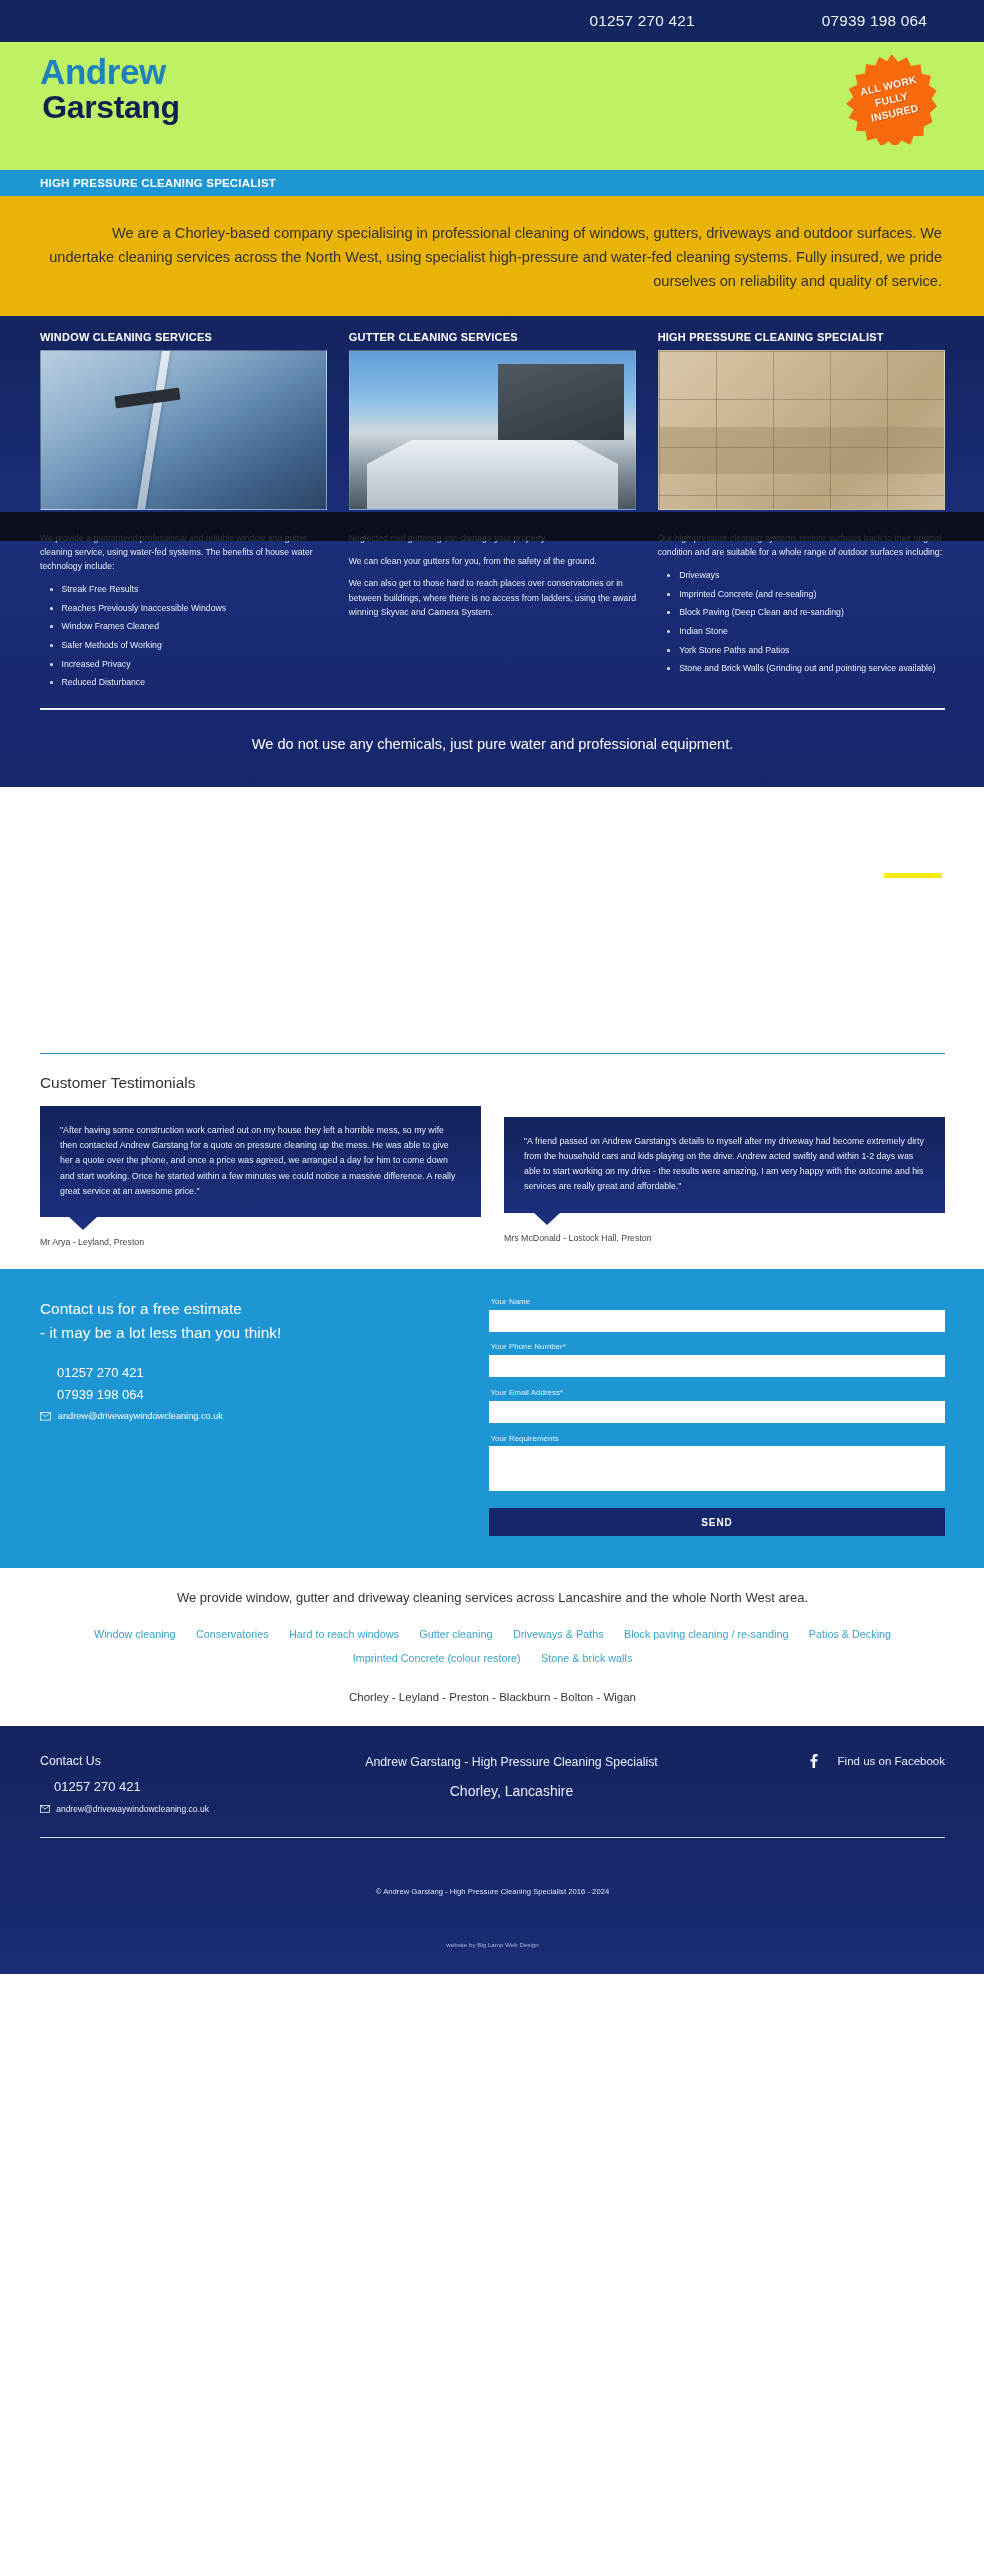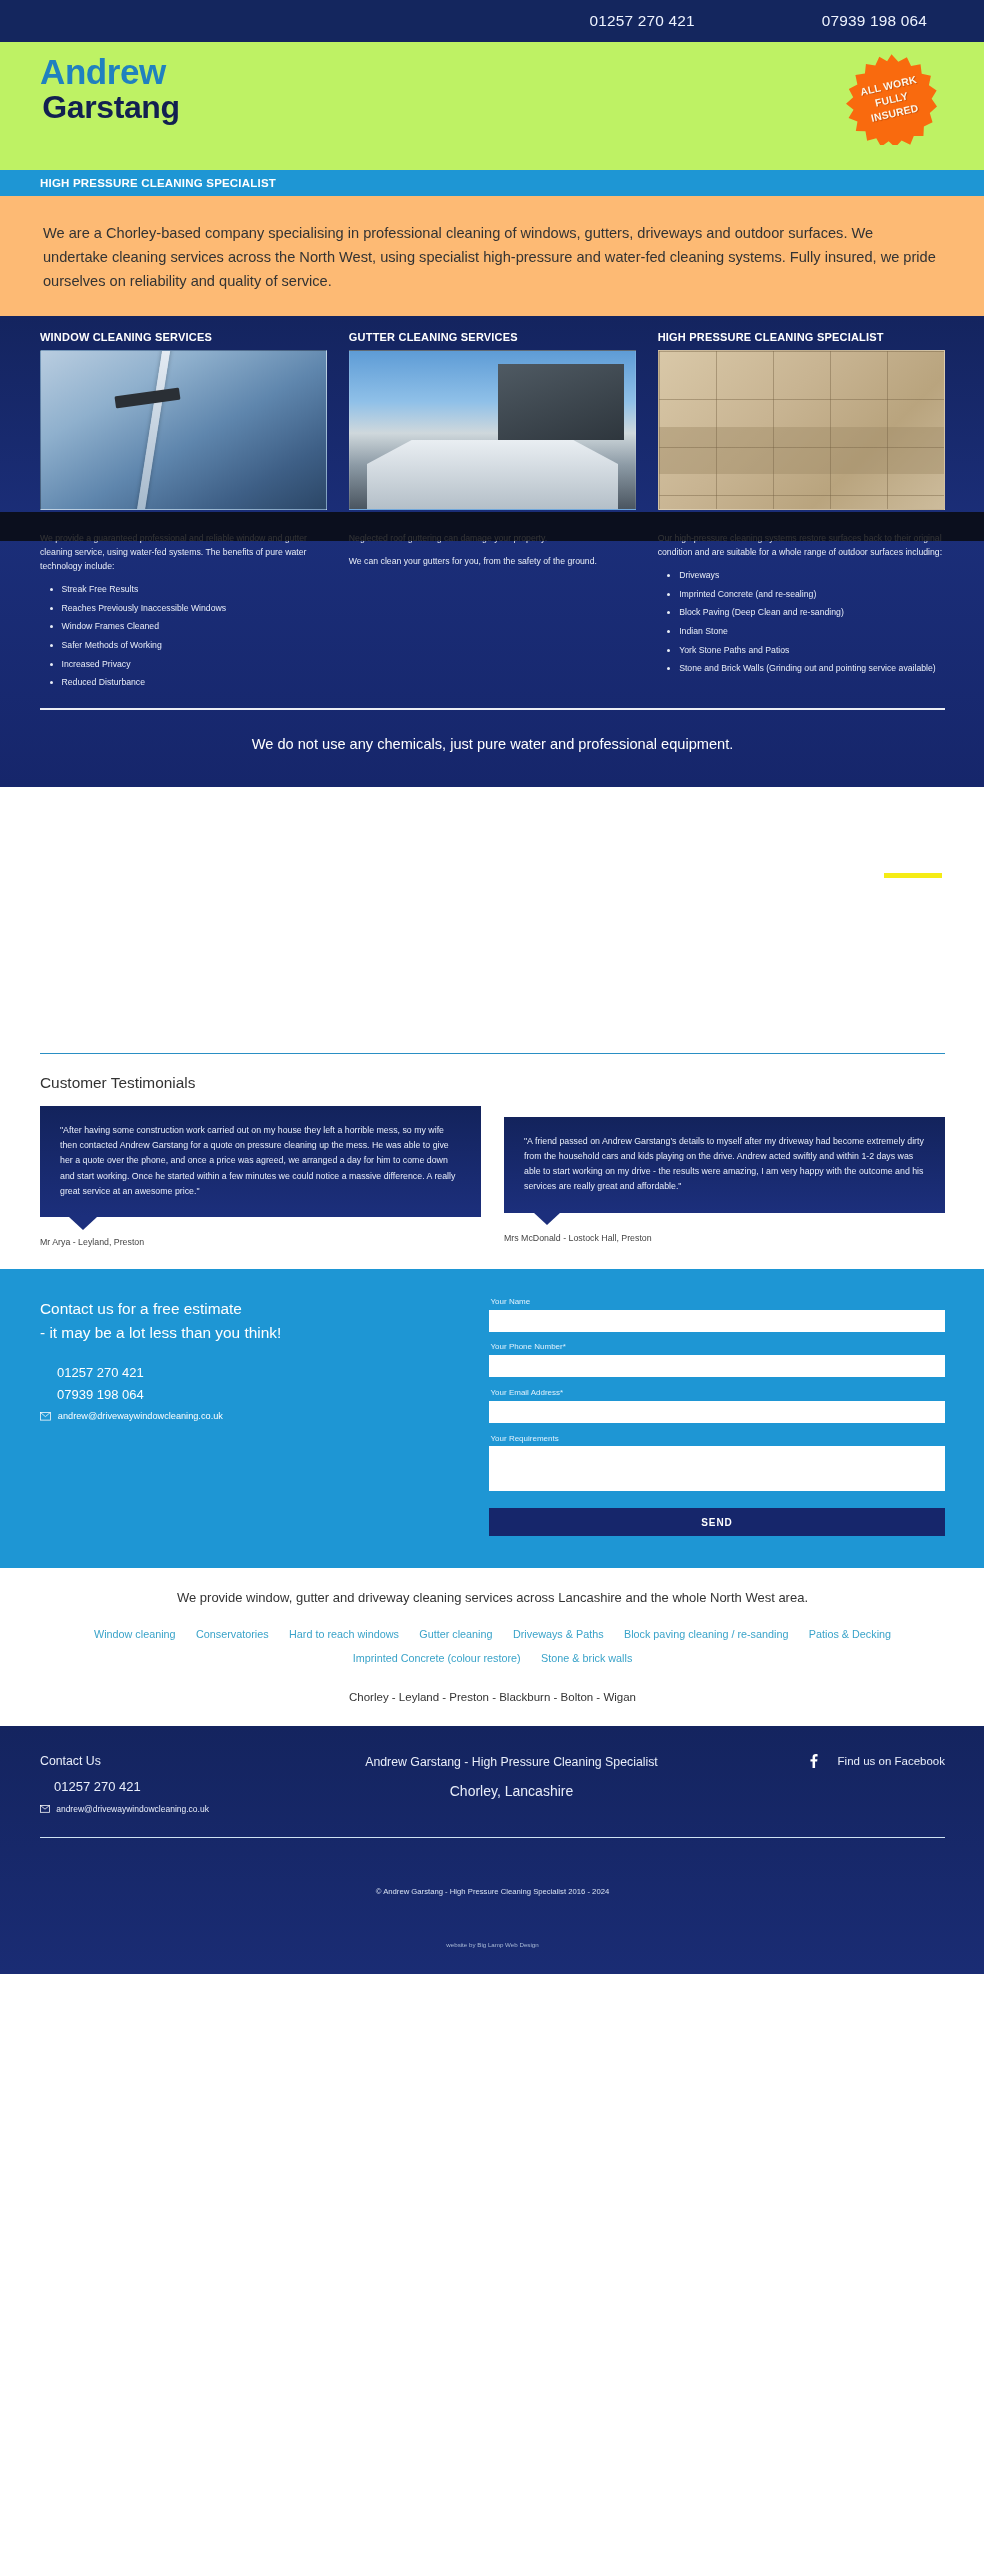--- a/index.html
+++ b/index.html
@@ -74,23 +74,23 @@
     height: 26px; background: #1e96d4;
     display: flex; align-items: center;
   }
   .strapline span {
     color: #ffffff; font-weight: bold; font-size: 11.5px;
     letter-spacing: 0.2px; padding-left: 40px;
   }
 
   
   .intro {
-    background: #fdba74;
+    background: #eab308;
     padding: 24.6px 43px 23px;
-    text-align: left;
+    text-align: right;
   }
   .intro p {
     font-size: 14.6px; line-height: 1.65; color: #333;
     max-width: 900px; margin: 0 auto;
   }
 
   
   .services {
     background: #16266b;
     background-image: linear-gradient(180deg,#14245f 0%,#1b2e79 45%,#16266b 100%);
@@ -288,38 +288,39 @@
   <div class="services">
     <div class="dark-strip"></div>
     <div class="hl-bar"></div>
 
     <div class="svc-row">
 
       <div class="svc-col">
         <div class="svc-head">WINDOW CLEANING SERVICES</div>
         <div class="svc-img ph1"></div>
         <div class="svc-body">
-          <p>We provide a guaranteed professional and reliable window and gutter cleaning service, using water-fed systems. The benefits of pure water technology include:</p>
+          <p>We provide a guaranteed professional and reliable window and gutter cleaning service, using water-fed systems. The benefits of house water technology include:</p>
           <ul>
             <li>Streak Free Results</li>
             <li>Reaches Previously Inaccessible Windows</li>
             <li>Window Frames Cleaned</li>
             <li>Safer Methods of Working</li>
             <li>Increased Privacy</li>
             <li>Reduced Disturbance</li>
           </ul>
         </div>
       </div>
 
       <div class="svc-col">
         <div class="svc-head">GUTTER CLEANING SERVICES</div>
         <div class="svc-img ph2"></div>
         <div class="svc-body">
           <p>Neglected roof guttering can damage your property.</p>
           <p>We can clean your gutters for you, from the safety of the ground.</p>
+          <p>We can also get to those hard to reach places over conservatories or in between buildings, where there is no access from ladders, using the award winning Skyvac and Camera System.</p>
         </div>
       </div>
 
       <div class="svc-col">
         <div class="svc-head">HIGH PRESSURE CLEANING SPECIALIST</div>
         <div class="svc-img ph3"></div>
         <div class="svc-body">
           <p>Our high-pressure cleaning systems restore surfaces back to their original condition and are suitable for a whole range of outdoor surfaces including:</p>
           <ul>
             <li>Driveways</li>

